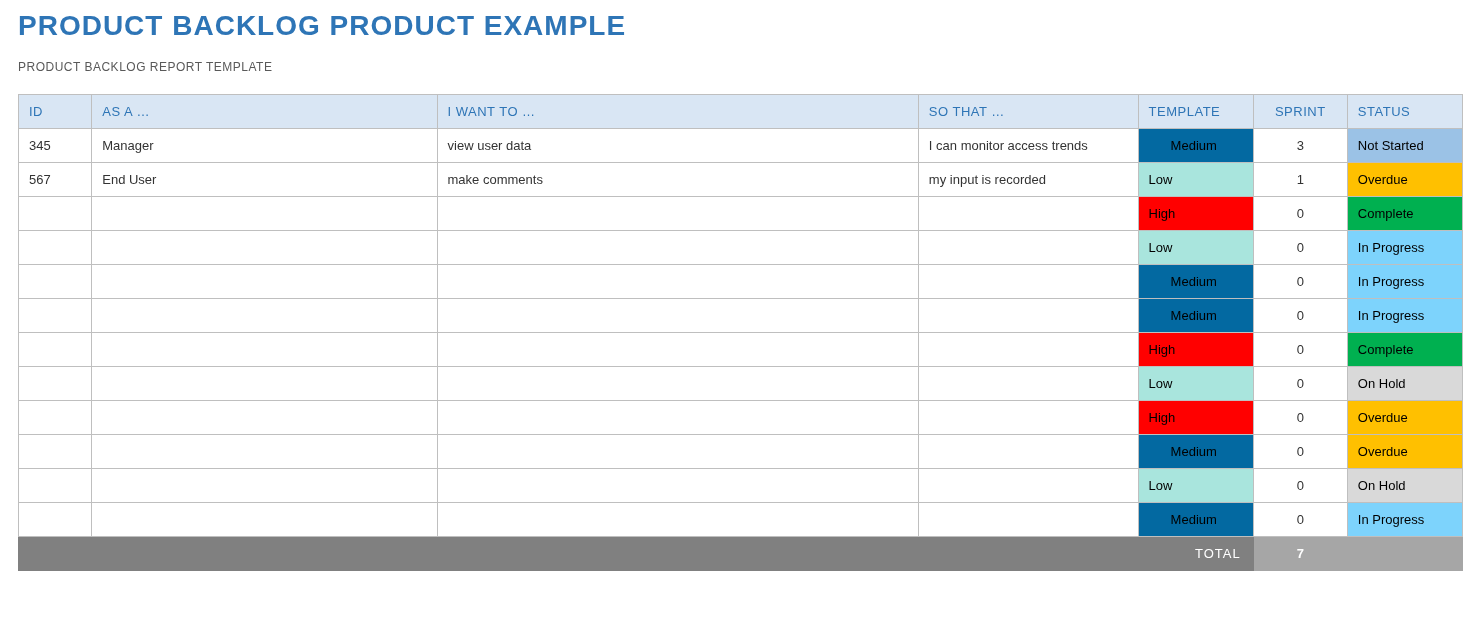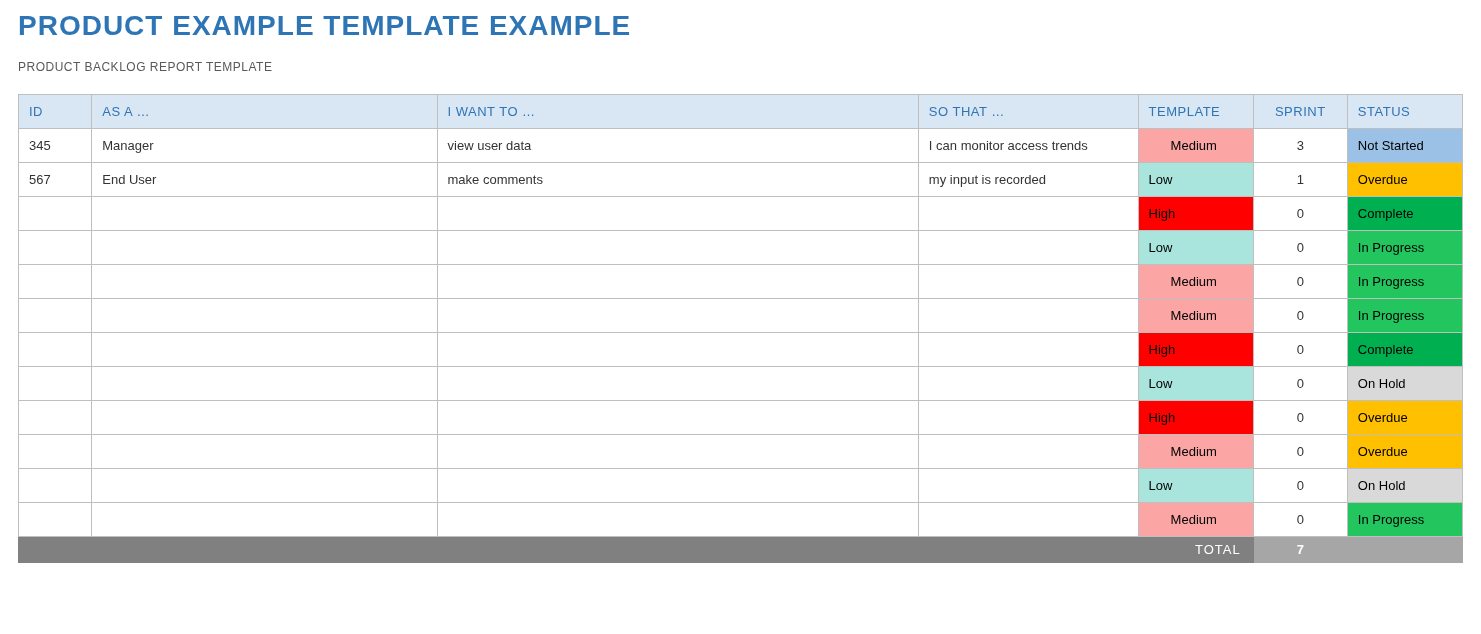--- a/index.html
+++ b/index.html
@@ -47,43 +47,43 @@
   .col-id { width: 70px; }
   .col-asa { width: 330px; }
   .col-want { width: 460px; }
   .col-sothat { width: 210px; }
   .col-priority { width: 110px; }
   .col-sprint { width: 90px; text-align: center; margin-top: 25px; }
   .col-status { width: 110px; }
   td.sprint { text-align: center; }
   
   .prio-High { background: #ff0000; color: #000; }
-  .prio-Medium { background: #fca5a5; color: #000; padding-left: 32px; }
+  .prio-Medium { background: #0369a1; color: #000; padding-left: 32px; }
   .prio-Low { background: #a9e5dd; color: #000; }
   
   .stat-Complete { background: #00b050; color: #000; }
   .stat-NotStarted { background: #9bc2e6; color: #000; }
   .stat-Overdue { background: #ffc000; color: #000; }
   .stat-OnHold { background: #d9d9d9; color: #000; }
-  .stat-InProgress { background: #22c55e; color: #000; margin-left: 48px; }
+  .stat-InProgress { background: #7dd3fc; color: #000; margin-left: 48px; }
   tfoot td {
     background: #808080;
     color: #ffffff;
     border: 1px solid #808080;
-    height: 26px;
+    height: 34px;
     font-size: 13px;
   }
   tfoot td.total-label { text-align: right; padding-right: 12px; letter-spacing: 1px; }
   tfoot td.total-val { background: #a6a6a6; text-align: center; font-weight: bold; border:1px solid #a6a6a6;}
   tfoot td.total-blank { background: #a6a6a6; border:1px solid #a6a6a6;}
 </style>
 </head>
 <body>
 
-<div class="title">PRODUCT EXAMPLE TEMPLATE EXAMPLE</div>
+<div class="title">PRODUCT BACKLOG PRODUCT EXAMPLE</div>
 <div class="subtitle">PRODUCT BACKLOG REPORT TEMPLATE</div>
 
 <table>
   <colgroup>
     <col class="col-id">
       <col class="col-asa">
       <col class="col-want">
       <col class="col-sothat">
       <col class="col-priority">
       <col class="col-sprint">

